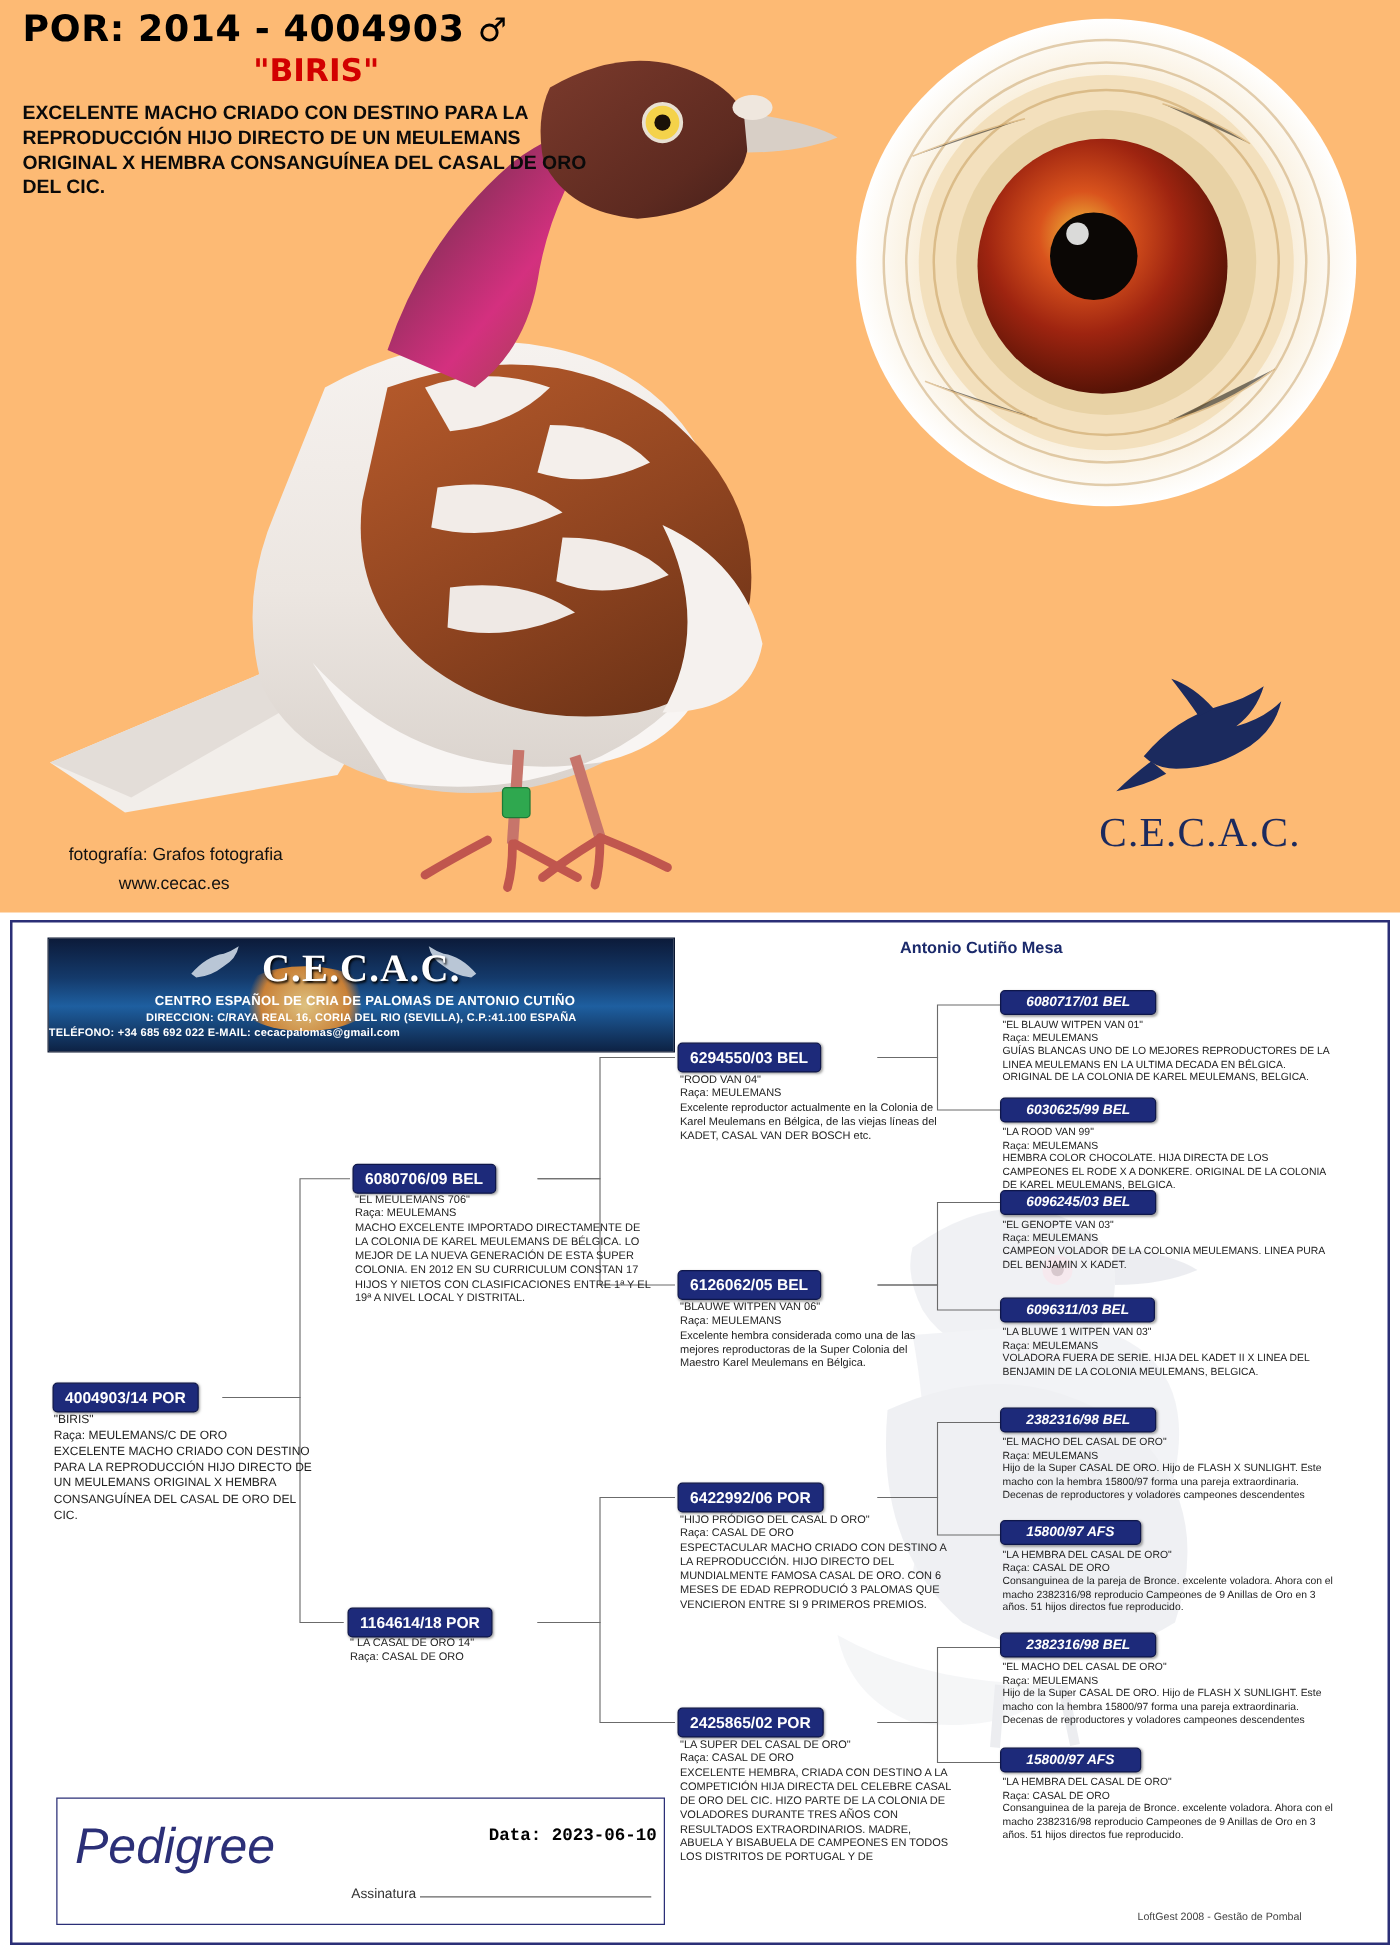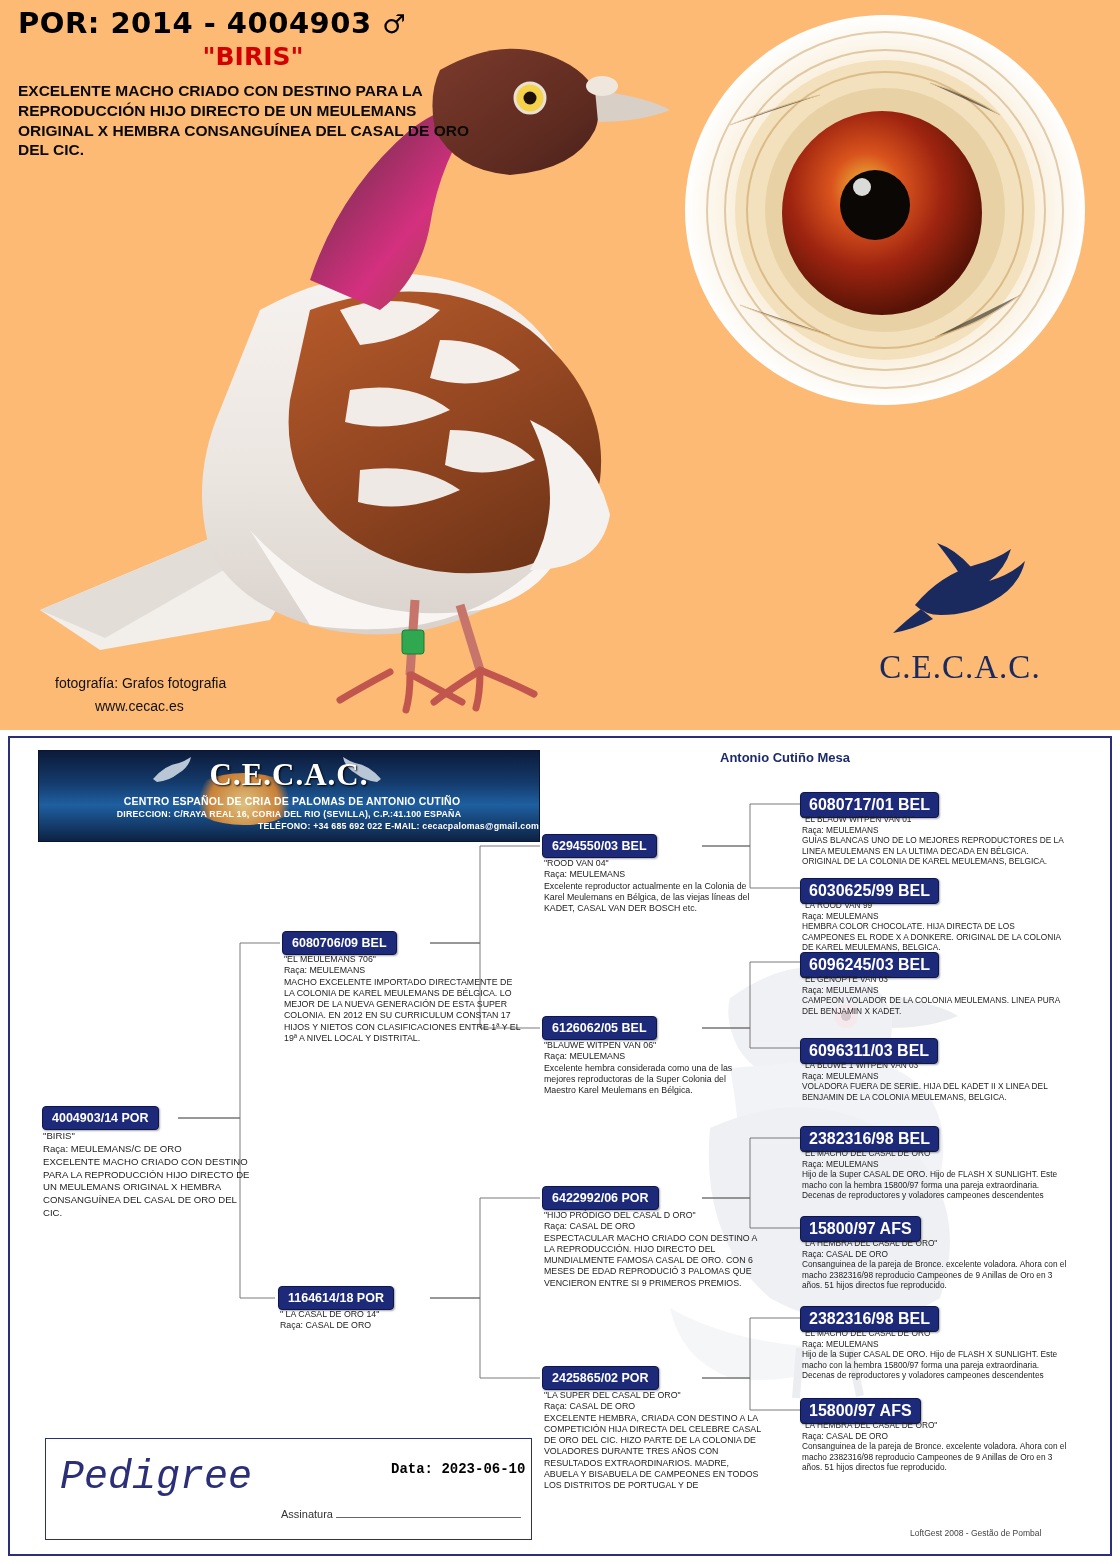--- a/index.html
+++ b/index.html
@@ -34,41 +34,41 @@
   
   #banner{position:absolute;left:28px;top:12px;width:500px;height:90px;
     background:linear-gradient(180deg,#0c1b3a 0%,#143a6b 35%,#1e5fa0 60%,#0d2244 100%);
     border:1px solid #0a1630;overflow:hidden;}
   #banner .sun{position:absolute;left:150px;top:22px;width:110px;height:52px;border-radius:50%;
      background:radial-gradient(circle at 50% 60%,#ffd27a 0%,#e88a2a 55%,rgba(232,138,42,0) 72%);opacity:.85;}
   #banner .bigtext{position:absolute;left:0;top:6px;width:500px;text-align:center;font-family:"Liberation Serif",serif;
      font-size:31px;font-weight:bold;color:#fff;text-shadow:1px 1px 2px #000;letter-spacing:1px;}
   #banner .line2{position:absolute;left:0;top:44px;width:506px;text-align:center;font-size:10.5px;font-weight:bold;color:#ffffff;letter-spacing:.2px;}
   #banner .line3{position:absolute;left:0;top:58px;width:500px;text-align:center;font-size:8.8px;font-weight:bold;color:#fff;letter-spacing:.2px;}
-  #banner .line4{position:absolute;left:0;top:70px;width:500px;text-align:right;font-size:8.8px;font-weight:bold;color:#fff;letter-spacing:.2px;}
+  #banner .line4{position:absolute;left:0;top:70px;width:500px;text-align:left;font-size:8.8px;font-weight:bold;color:#fff;letter-spacing:.2px;}
   #banner .pbird{position:absolute;top:4px;width:46px;height:34px;}
 
   
   #ghost{position:absolute;left:600px;top:140px;width:420px;height:560px;opacity:.30;}
 
   
   .chip{position:absolute;background:#1d2a7a;color:#fff;font-size:12.5px;font-weight:bold;
      padding:4px 9px;border-radius:4px;border:1px solid #0e164a;white-space:nowrap;
      box-shadow:1px 1px 2px rgba(0,0,0,.35);}
-  .chip.small{font-size:16px;padding:3px 8px;}
+  .chip.small{font-size:11px;padding:3px 20px;font-style:italic;}
 
   .txt{position:absolute;font-size:8.3px;line-height:1.28;color:#222;}
   .txt.med{font-size:8.8px;}
   .txt.big{font-size:9.6px;line-height:1.34;}
 
   svg.lines{position:absolute;left:0;top:0;width:1104px;height:820px;pointer-events:none;}
 
   
   #ped-footer{position:absolute;left:35px;top:700px;width:485px;height:100px;border:1px solid #2b2f77;}
-  #pedigree-word{position:absolute;left:14px;top:16px;font-family:Liberation Mono, monospace;font-style:italic;
+  #pedigree-word{position:absolute;left:14px;top:16px;font-family:Liberation Sans, sans-serif;font-style:italic;
      font-size:40px;color:#2b2f77;}
   #data-label{position:absolute;left:345px;top:22px;font-size:14px;font-weight:bold;color:#000;font-family:Liberation Mono, monospace;}
   #assinatura{position:absolute;left:235px;top:68px;font-size:11px;color:#333;}
   #assinatura .rule{display:inline-block;width:185px;border-bottom:1px solid #666;height:10px;}
   #loftgest{position:absolute;left:900px;top:790px;font-size:8.5px;color:#444;}
 </style>
 </head>
 <body>
 
 <div id="top-panel">

